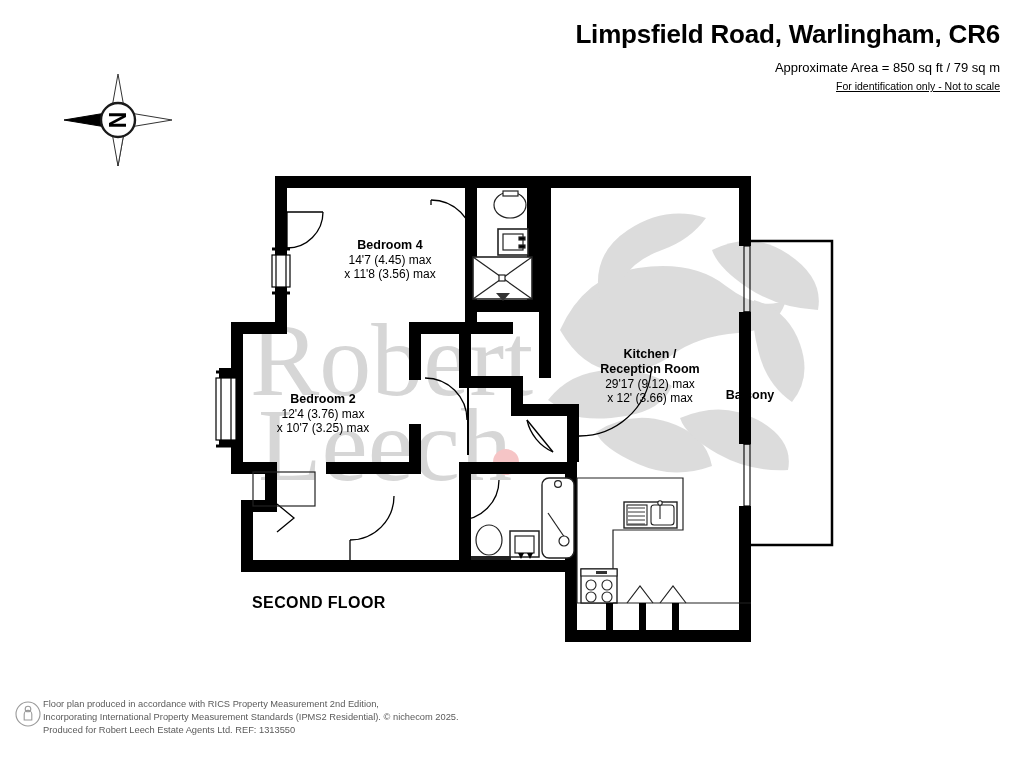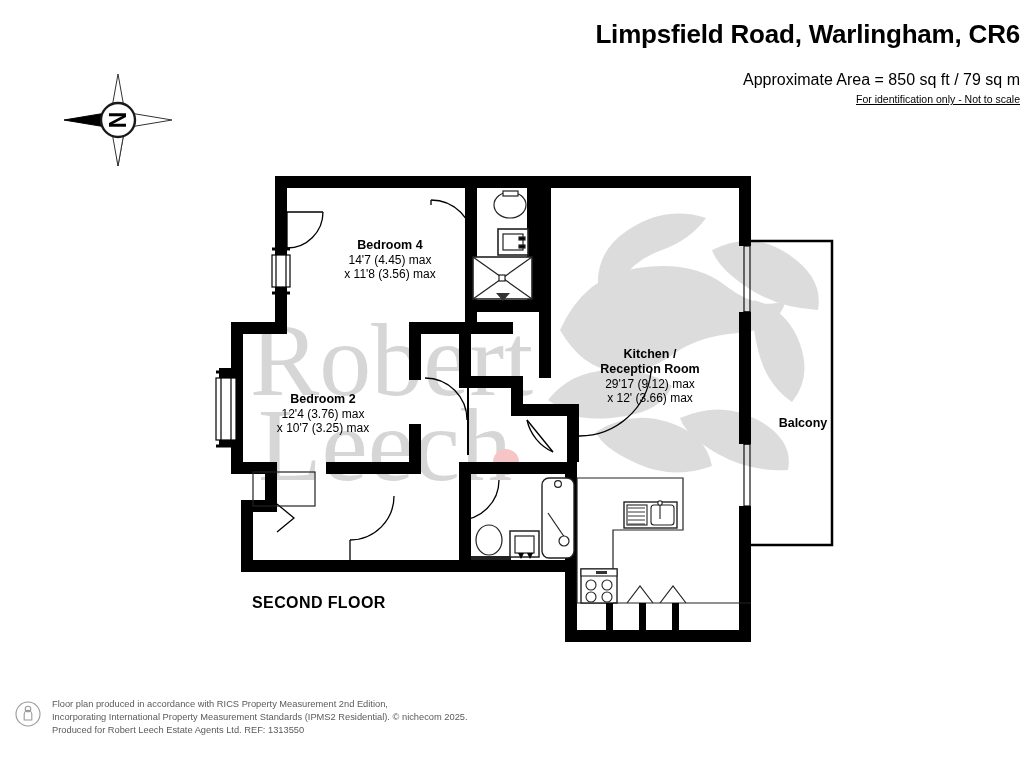--- a/index.html
+++ b/index.html
@@ -12,36 +12,36 @@
     height: 768px;
     position: relative;
     overflow: hidden;
     font-family: "Liberation Sans", sans-serif;
     color: #000000;
   }
 
   
   #header {
     position: absolute;
-    right: 4px;
+    right: 24px;
     top: 20px;
     text-align: right;
     width: 560px;
   }
   #plan-title {
     font-size: 26px;
     font-weight: bold;
     letter-spacing: -0.2px;
     line-height: 1.1;
     white-space: nowrap;
   }
   #plan-area {
-    font-size: 16px;
+    font-size: 13px;
     font-weight: normal;
-    margin-top: 22px;
+    margin-top: 12px;
     line-height: 1.1;
   }
   #plan-disclaimer {
     font-size: 10.5px;
     margin-top: 6px;
     line-height: 1.1;
     text-decoration: underline;
   }
 
   
@@ -76,40 +76,40 @@
   }
   .room-label .rm-dim {
     font-size: 12px;
     font-weight: normal;
     display: block;
   }
 
   #label-bedroom1 { left: 302px; top: 238px; width: 176px; }
   #label-bedroom2 { left: 235px; top: 392px; width: 176px; }
   #label-kitchen  { left: 565px; top: 347px; width: 170px; }
-  #label-balcony  { left: 755px; top: 388px; width: 96px; margin-top: 28px; }
+  #label-balcony  { left: 702px; top: 388px; width: 96px; }
   #label-balcony .rm-name { font-size: 12.5px; }
 
   #floor-level {
     position: absolute;
     left: 252px;
     top: 594px;
     font-size: 16px;
     font-weight: bold;
     letter-spacing: 0.4px;
   }
 
   
   #footer {
     position: absolute;
     left: 14px;
     top: 698px;
     display: flex;
     align-items: flex-start;
-    gap: 10px;
+    gap: 1px;
   }
   #footer-logo { width: 28px; height: 30px; flex: none; margin-top: 1px; }
   #footer-text {
     font-size: 9.3px;
     line-height: 1.42;
     color: #5a5a5a;
     white-space: nowrap;
   }
   #footer-text span { display: block; }
 </style>

